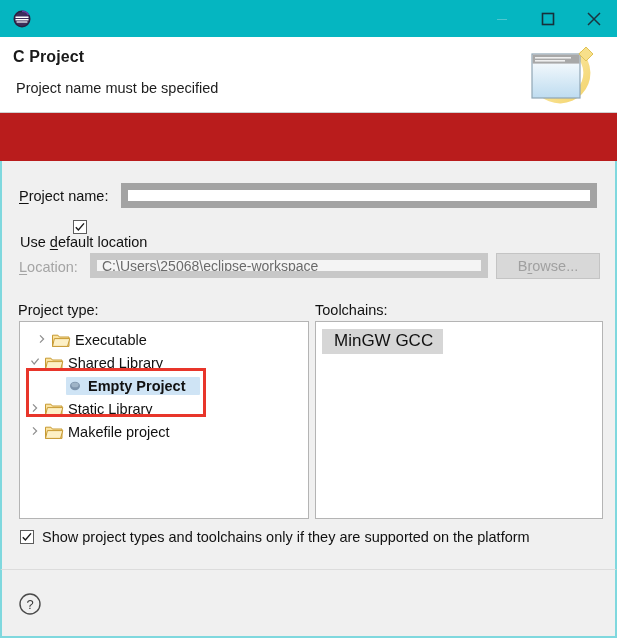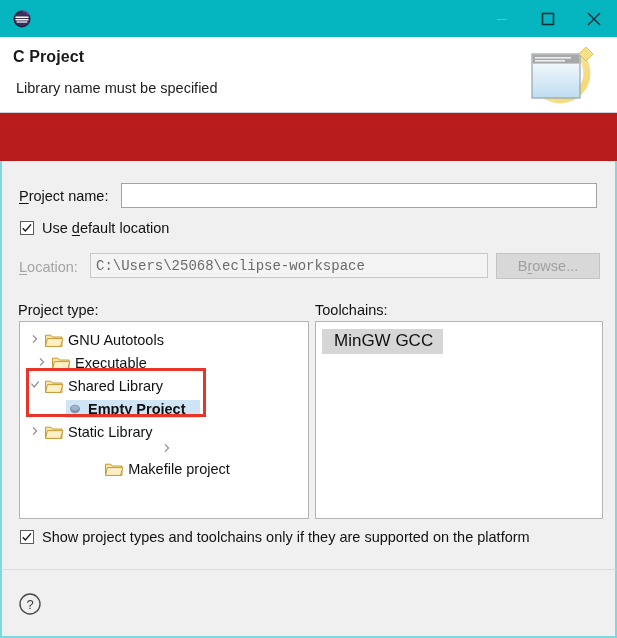--- a/index.html
+++ b/index.html
@@ -98,23 +98,23 @@
   .lbl {
     font-size: 14.5px;
     color: #111111;
     white-space: nowrap;
   }
   .lbl.disabled { color: #a4a4a4; }
   .mn { text-decoration: underline; text-underline-offset: 2px; }
 
   .textinput {
     box-sizing: border-box;
-    border: 1px solid #a3a3a3;
+    border: 7px solid #a3a3a3;
     background: #ffffff;
-    font-family: Liberation Mono, monospace;
+    font-family: Liberation Sans, sans-serif;
     font-size: 14px;
     color: #111;
     padding: 0 5px;
     outline: none;
   }
   .textinput.disabled {
     background: #f4f4f4;
     border-color: #c8c8c8;
     color: #6a6a6a;
   }
@@ -245,21 +245,21 @@
       <div class="win-btn">
         <svg width="16" height="16" viewBox="0 0 16 16">
           <path d="M2 2 L14 14 M14 2 L2 14" stroke="#1a3540" stroke-width="1.5" fill="none"></path>
         </svg>
       </div>
     </div>
   </div>
 
   <div class="header">
     <div class="header-title">C Project</div>
-    <div class="header-sub">Library name must be specified</div>
+    <div class="header-sub">Project name must be specified</div>
     <div class="header-graphic">
       <svg width="82" height="66" viewBox="0 0 82 66">
         <defs>
           <linearGradient id="gwin" x1="0" y1="0" x2="0" y2="1">
             <stop offset="0" stop-color="#ffffff"></stop>
             <stop offset="1" stop-color="#bedcf0"></stop>
           </linearGradient>
           <linearGradient id="gswoosh" x1="0" y1="0" x2="1" y2="1">
             <stop offset="0" stop-color="#fdf0b8"></stop>
             <stop offset="1" stop-color="#f2cf5e"></stop>
@@ -275,21 +275,21 @@
     </div>
   </div>
 
   <div class="body">
 
     <div class="row" style="left:17px; top:26px;">
       <span class="lbl"><span class="mn">P</span>roject name:</span>
     </div>
     <input class="textinput" type="text" style="left: 119px; top: 22px; width: 476px; height: 25px; position: absolute;" value="">
 
-    <div class="row cbrow" style="left:18px; top:59px;">
+    <div class="row cbrow" style="left:18px; top:59px;flex-direction:column;">
       <span class="cbox">
         <svg width="12" height="12" viewBox="0 0 12 12">
           <path d="M1.8 6.2 L4.4 9 L10 2.4" stroke="#1a1a1a" stroke-width="1.4" fill="none"></path>
         </svg>
       </span>
       <span class="lbl">Use <span class="mn">d</span>efault location</span>
 
     </div>
 
     <div class="row" style="left:17px; top:97px;">
@@ -305,32 +305,20 @@
     <div class="row" style="left:16px; top:140px;">
       <span class="lbl">Project type:</span>
     </div>
 
     <div class="row" style="left:313px; top:140px;">
       <span class="lbl">Toolchains:</span>
     </div>
 
     <div class="listbox" style="position:absolute; left:17px; top:160px; width:290px; height:198px;">
       <div id="tree-host" style="padding-top:6px;">
-          <div class="tree-item" style="padding-left: 6px;">
-            <span class="chev"><svg width="10" height="10" viewBox="0 0 10 10">
-                <path d="M3 1.3 L6.6 5 L3 8.7" stroke="#8d8d8d" stroke-width="1.2" fill="none"></path>
-              </svg></span>
-            <span style="display: flex; align-items: center;">
-              <span class="folder-ico"><svg width="20" height="16" viewBox="0 0 20 16">
-                  <path d="M1.5 3.2 h5.4 l1.5 1.8 h9.6 v9.4 h-16.5 Z" fill="#fbe3a0" stroke="#c79a33" stroke-width="1"></path>
-                  <path d="M3.4 6.6 h15.4 l-2.3 7.8 h-15.0 Z" fill="#fdf0c6" stroke="#c79a33" stroke-width="1"></path>
-                </svg></span>
-              <span>GNU Autotools</span>
-            </span>
-          </div>
           <div class="tree-item" style="padding-left: 13px;">
             <span class="chev"><svg width="10" height="10" viewBox="0 0 10 10">
                 <path d="M3 1.3 L6.6 5 L3 8.7" stroke="#8d8d8d" stroke-width="1.2" fill="none"></path>
               </svg></span>
             <span style="display: flex; align-items: center;">
               <span class="folder-ico"><svg width="20" height="16" viewBox="0 0 20 16">
                   <path d="M1.5 3.2 h5.4 l1.5 1.8 h9.6 v9.4 h-16.5 Z" fill="#fbe3a0" stroke="#c79a33" stroke-width="1"></path>
                   <path d="M3.4 6.6 h15.4 l-2.3 7.8 h-15.0 Z" fill="#fdf0c6" stroke="#c79a33" stroke-width="1"></path>
                 </svg></span>
               <span>Executable</span>
@@ -363,21 +351,21 @@
                 <path d="M3 1.3 L6.6 5 L3 8.7" stroke="#8d8d8d" stroke-width="1.2" fill="none"></path>
               </svg></span>
             <span style="display: flex; align-items: center;">
               <span class="folder-ico"><svg width="20" height="16" viewBox="0 0 20 16">
                   <path d="M1.5 3.2 h5.4 l1.5 1.8 h9.6 v9.4 h-16.5 Z" fill="#fbe3a0" stroke="#c79a33" stroke-width="1"></path>
                   <path d="M3.4 6.6 h15.4 l-2.3 7.8 h-15.0 Z" fill="#fdf0c6" stroke="#c79a33" stroke-width="1"></path>
                 </svg></span>
               <span>Static Library</span>
             </span>
           </div>
-          <div class="tree-item" style="padding-left: 6px; flex-direction: column;">
+          <div class="tree-item" style="padding-left: 6px;">
             <span class="chev"><svg width="10" height="10" viewBox="0 0 10 10">
                 <path d="M3 1.3 L6.6 5 L3 8.7" stroke="#8d8d8d" stroke-width="1.2" fill="none"></path>
               </svg></span>
             <span style="display: flex; align-items: center;">
               <span class="folder-ico"><svg width="20" height="16" viewBox="0 0 20 16">
                   <path d="M1.5 3.2 h5.4 l1.5 1.8 h9.6 v9.4 h-16.5 Z" fill="#fbe3a0" stroke="#c79a33" stroke-width="1"></path>
                   <path d="M3.4 6.6 h15.4 l-2.3 7.8 h-15.0 Z" fill="#fdf0c6" stroke="#c79a33" stroke-width="1"></path>
                 </svg></span>
               <span>Makefile project</span>
             </span>

